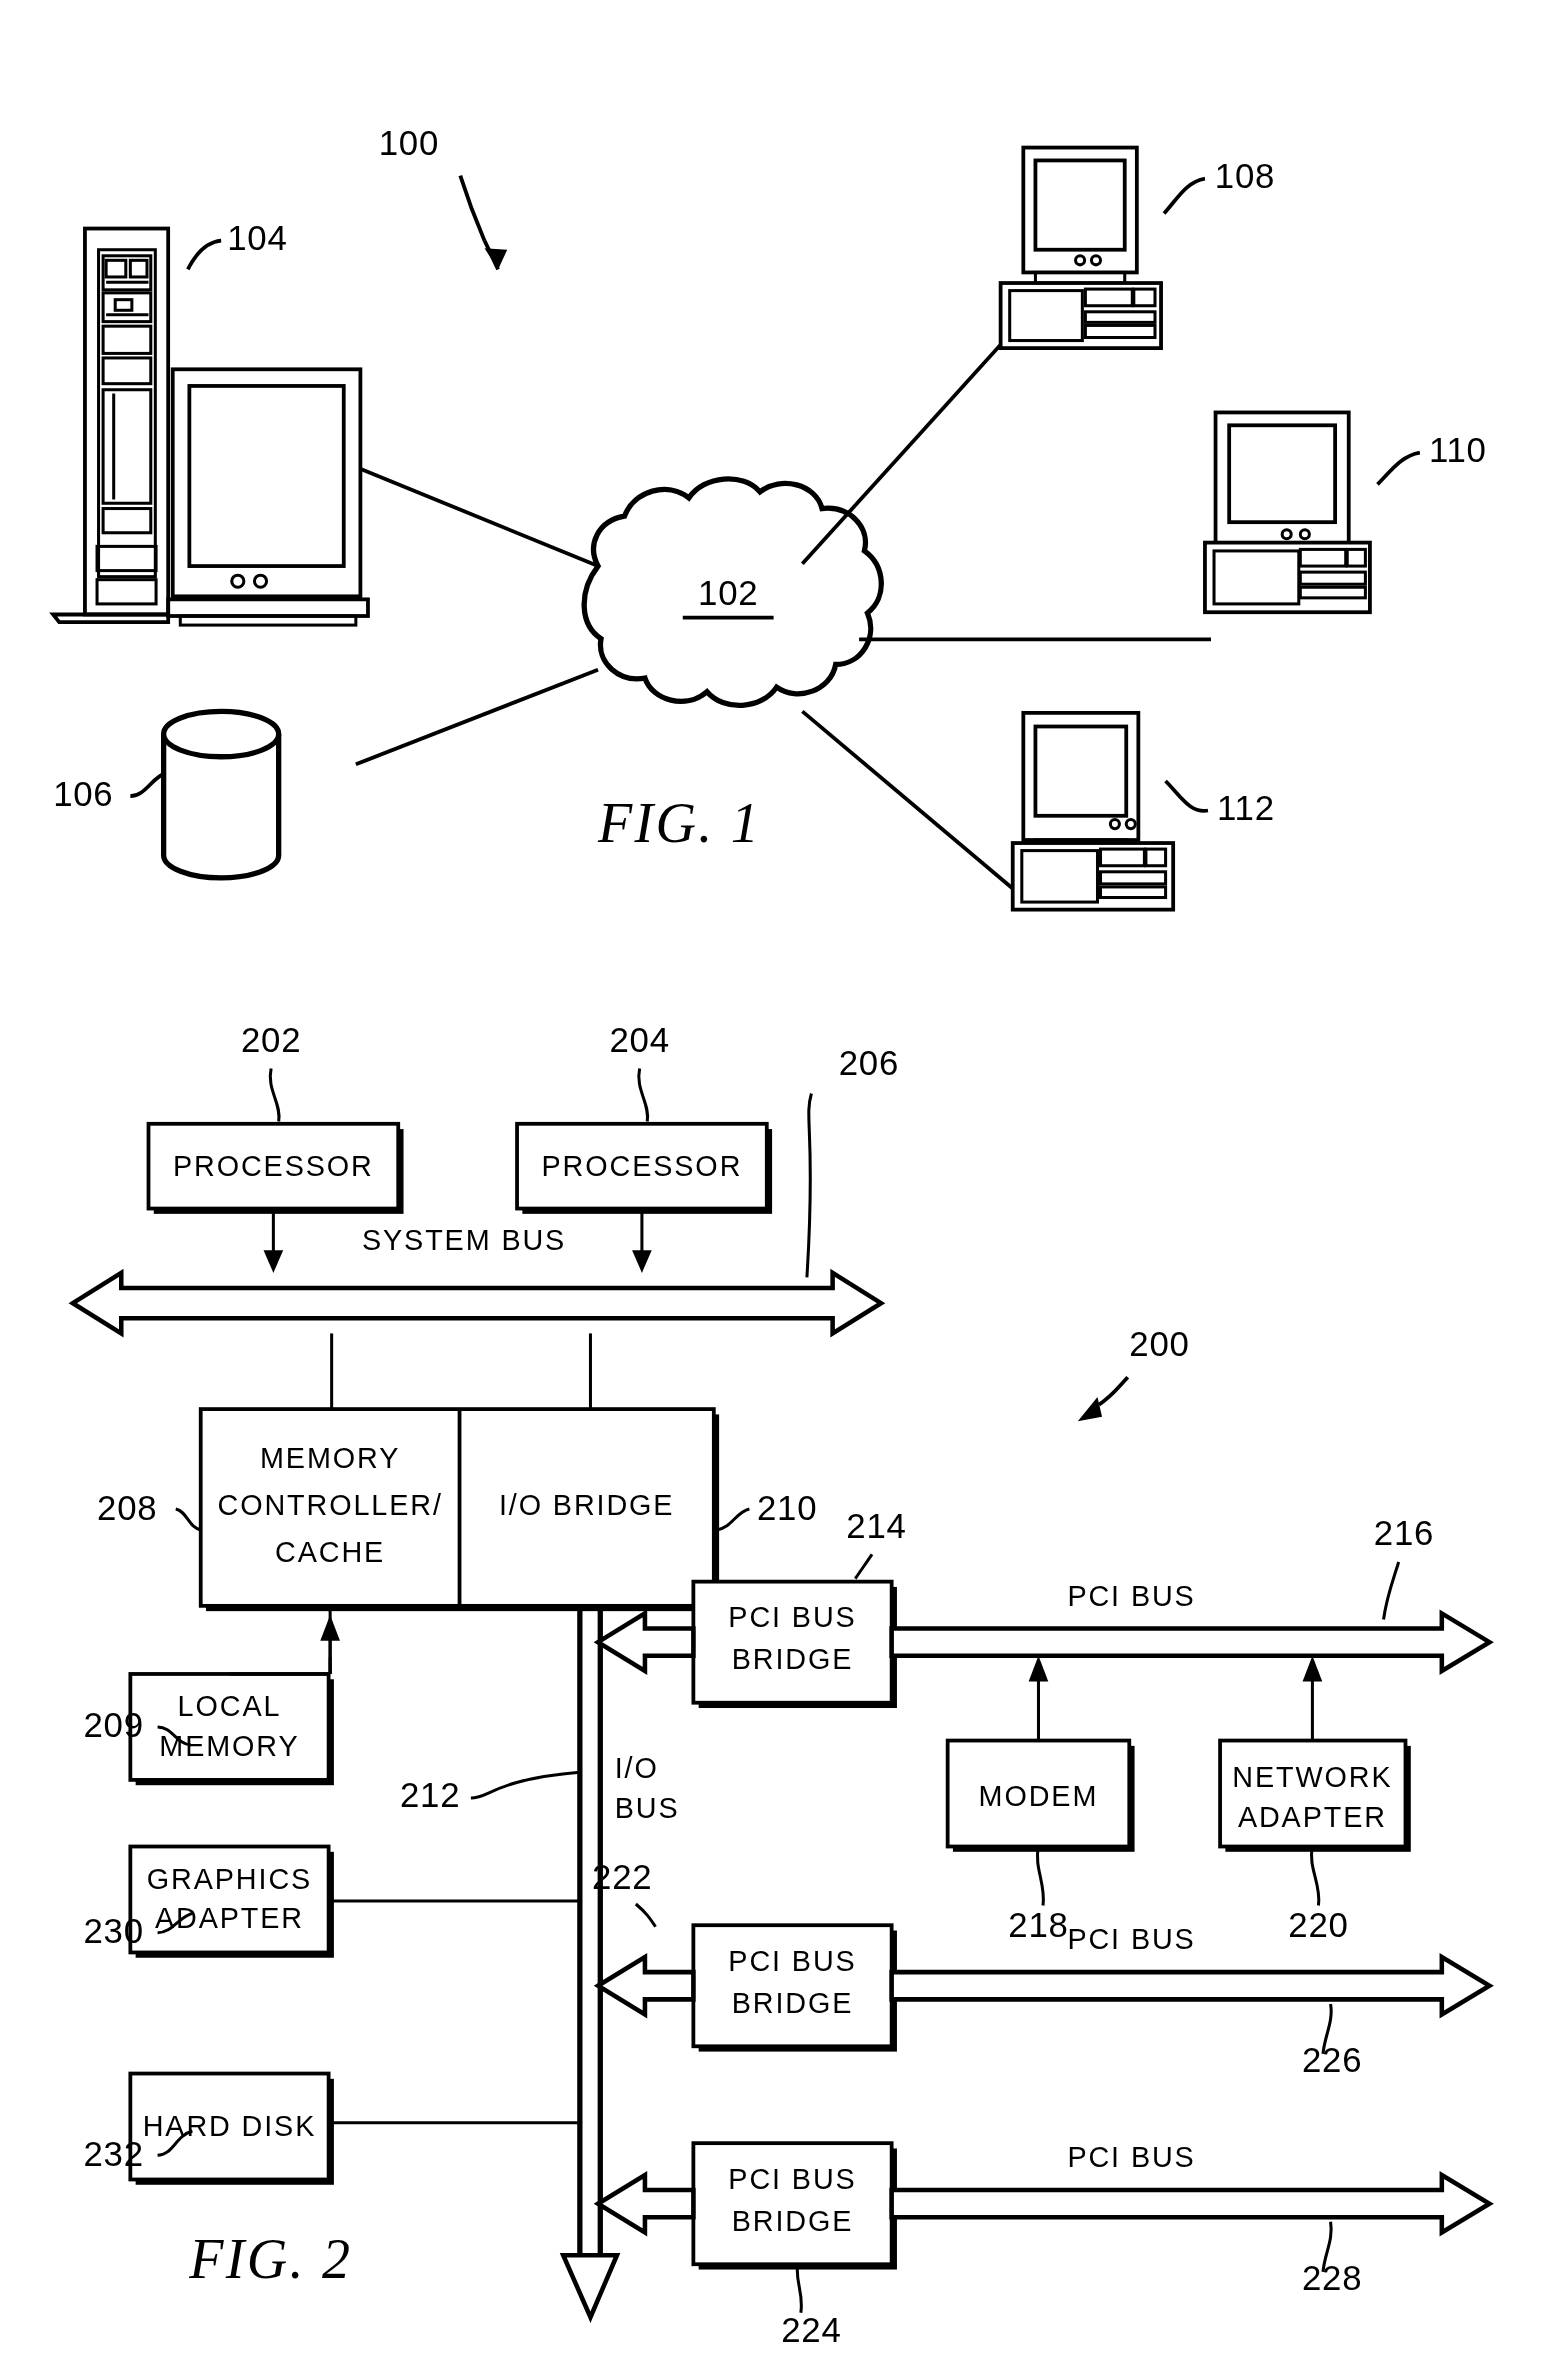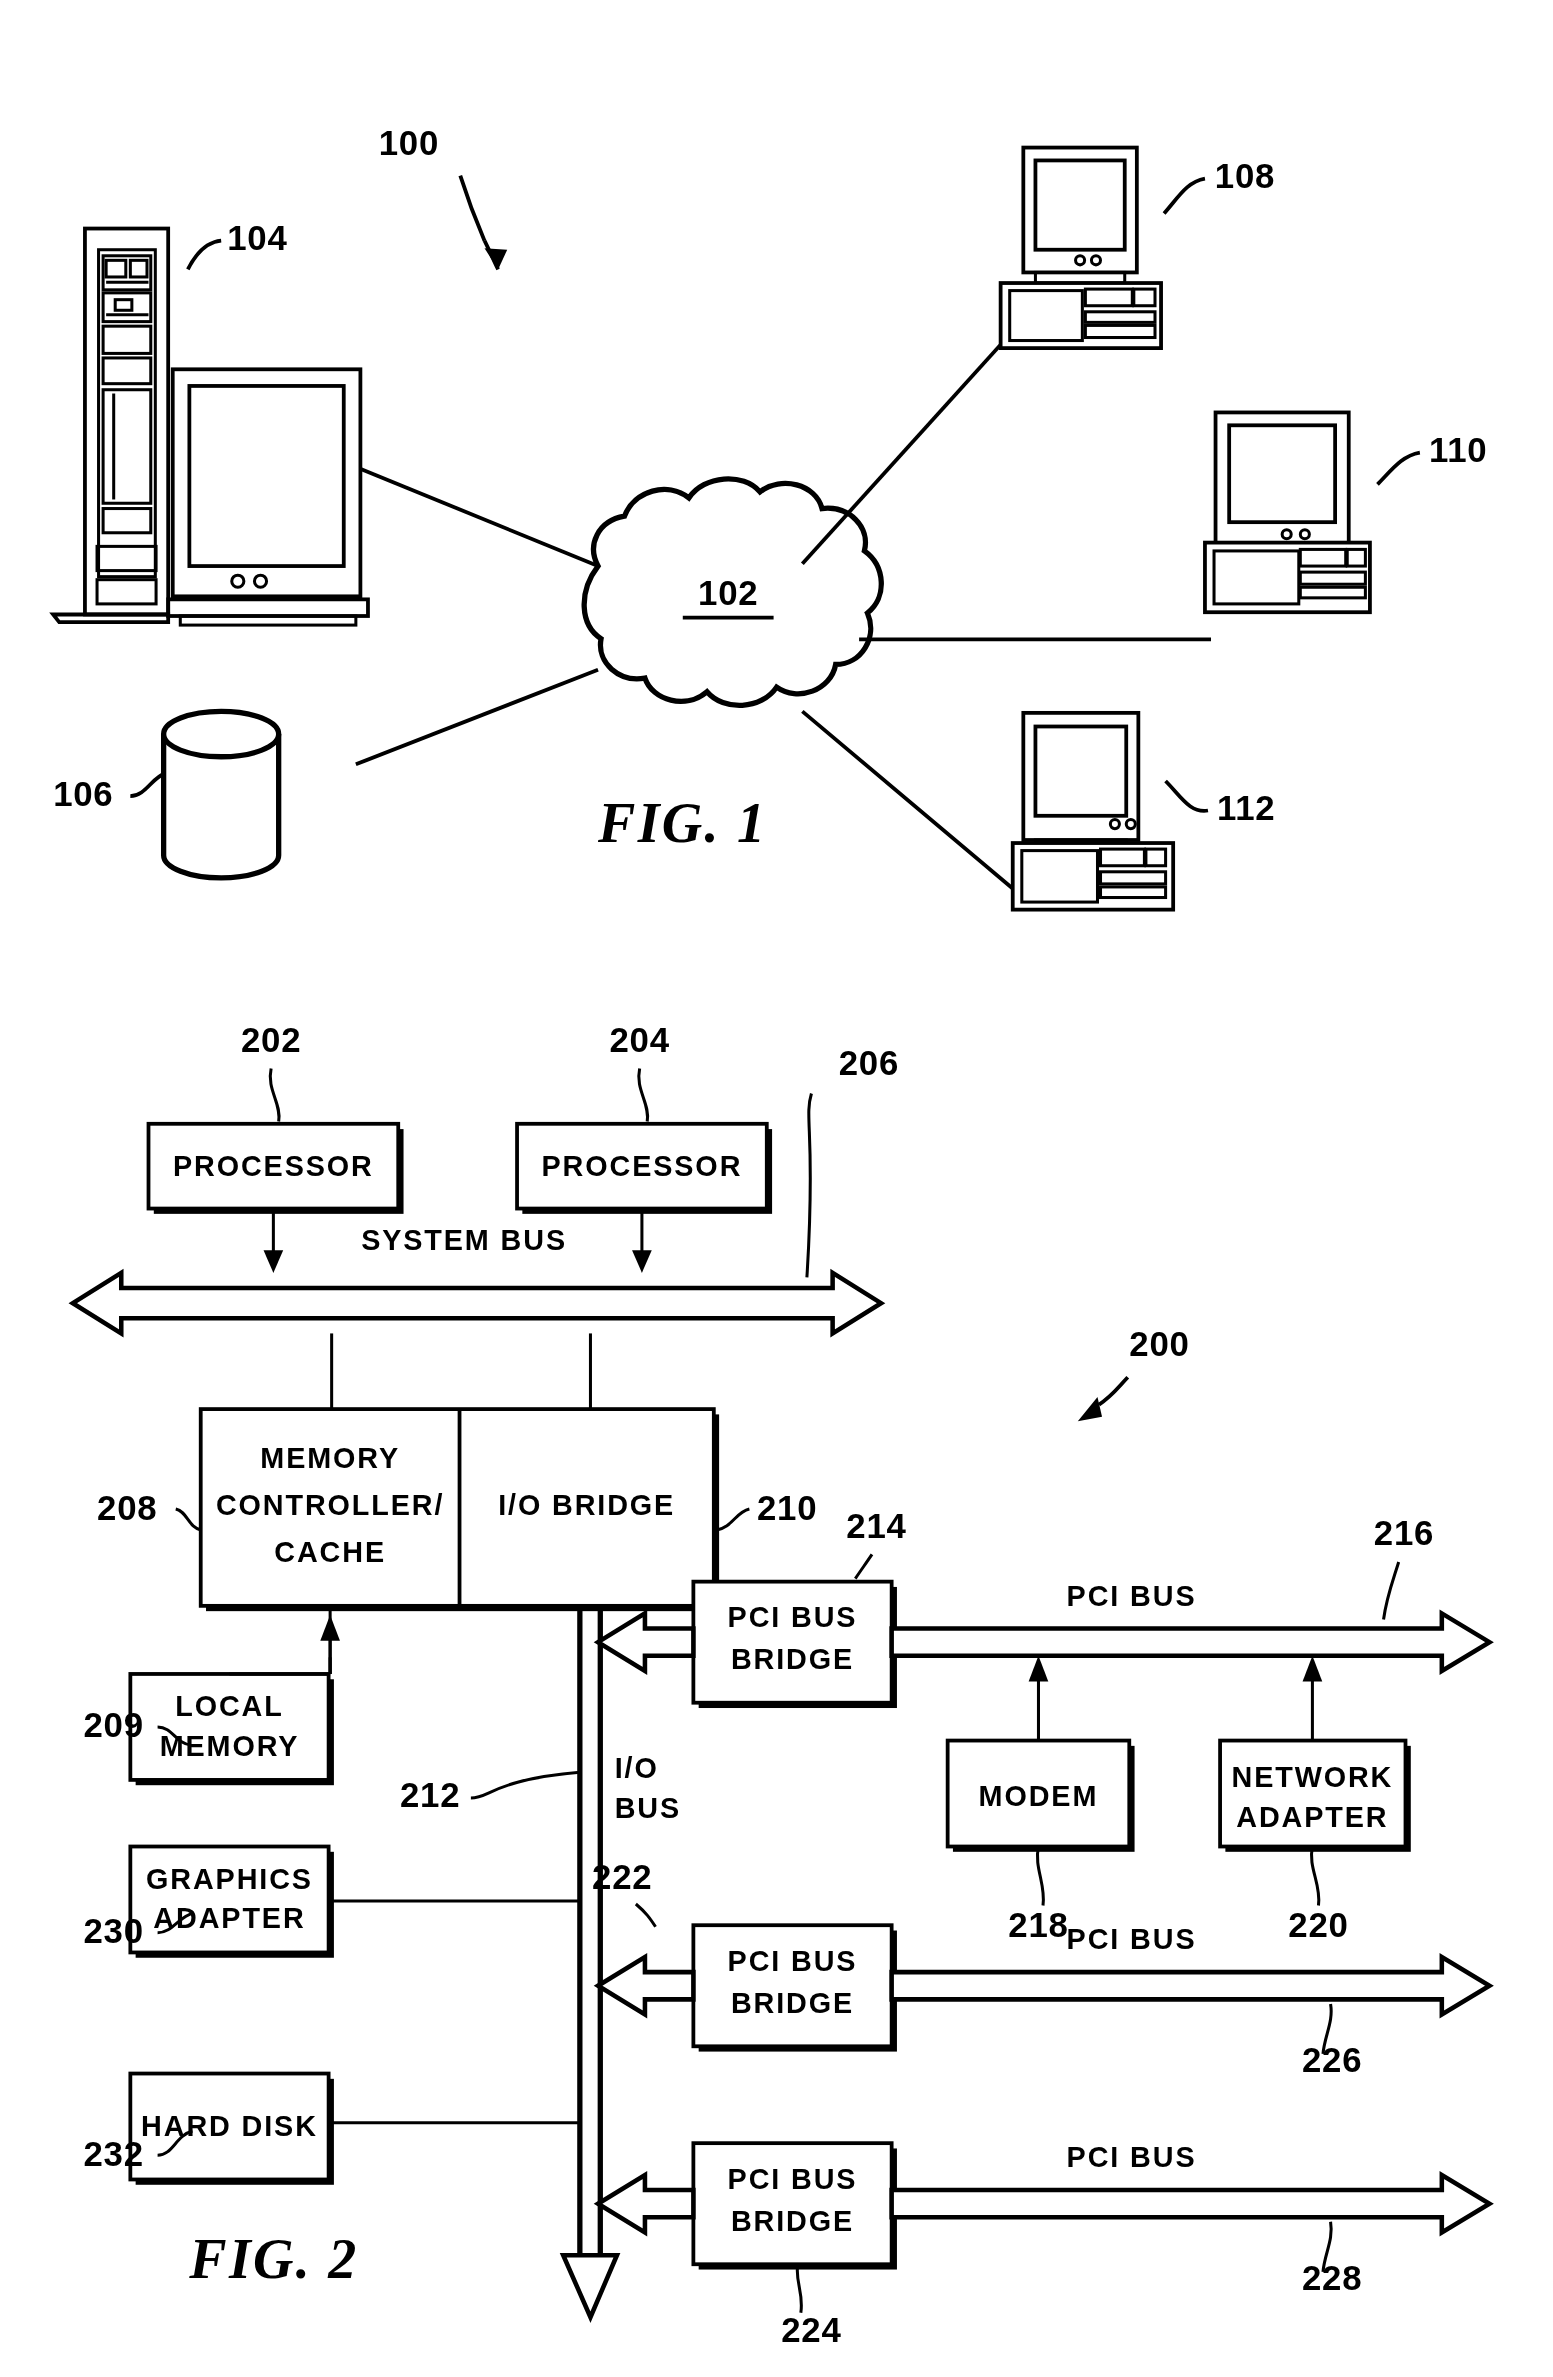--- a/index.html
+++ b/index.html
@@ -13,21 +13,20 @@
     height: 2377px;
     position: relative;
     font-family: "Liberation Sans", sans-serif;
     overflow: hidden;
   }
   #sheet {
     position: absolute;
     inset: 0;
     width: 1254px;
     height: 2377px;
-    font-weight: bold;
   }
   svg { display: block; }
   text { fill: #000; }
   .ref {
     font-family: "Liberation Sans", sans-serif;
     font-size: 46px;
     letter-spacing: 1px;
   }
   .boxlabel {
     font-family: "Liberation Sans", sans-serif;

